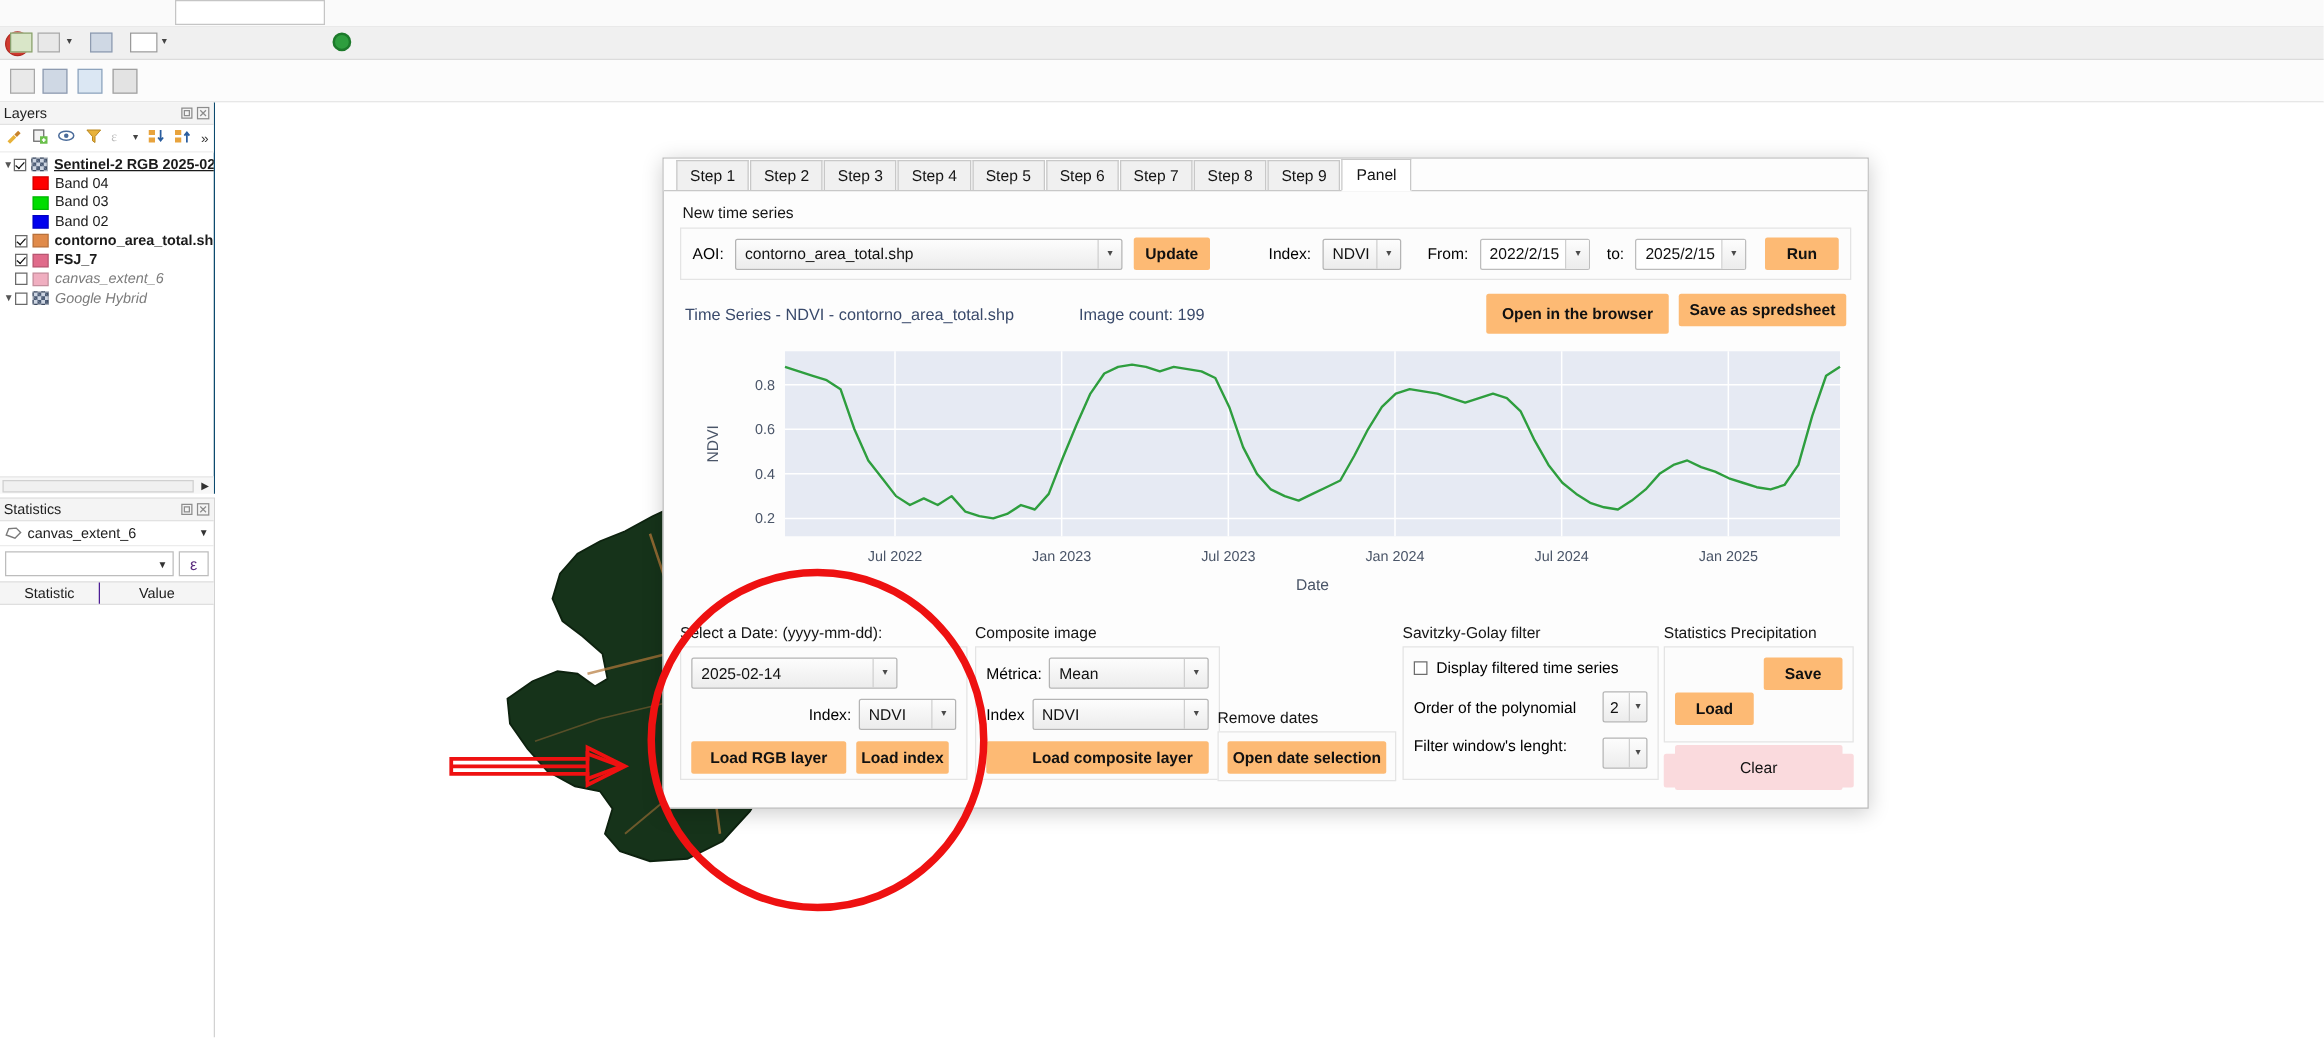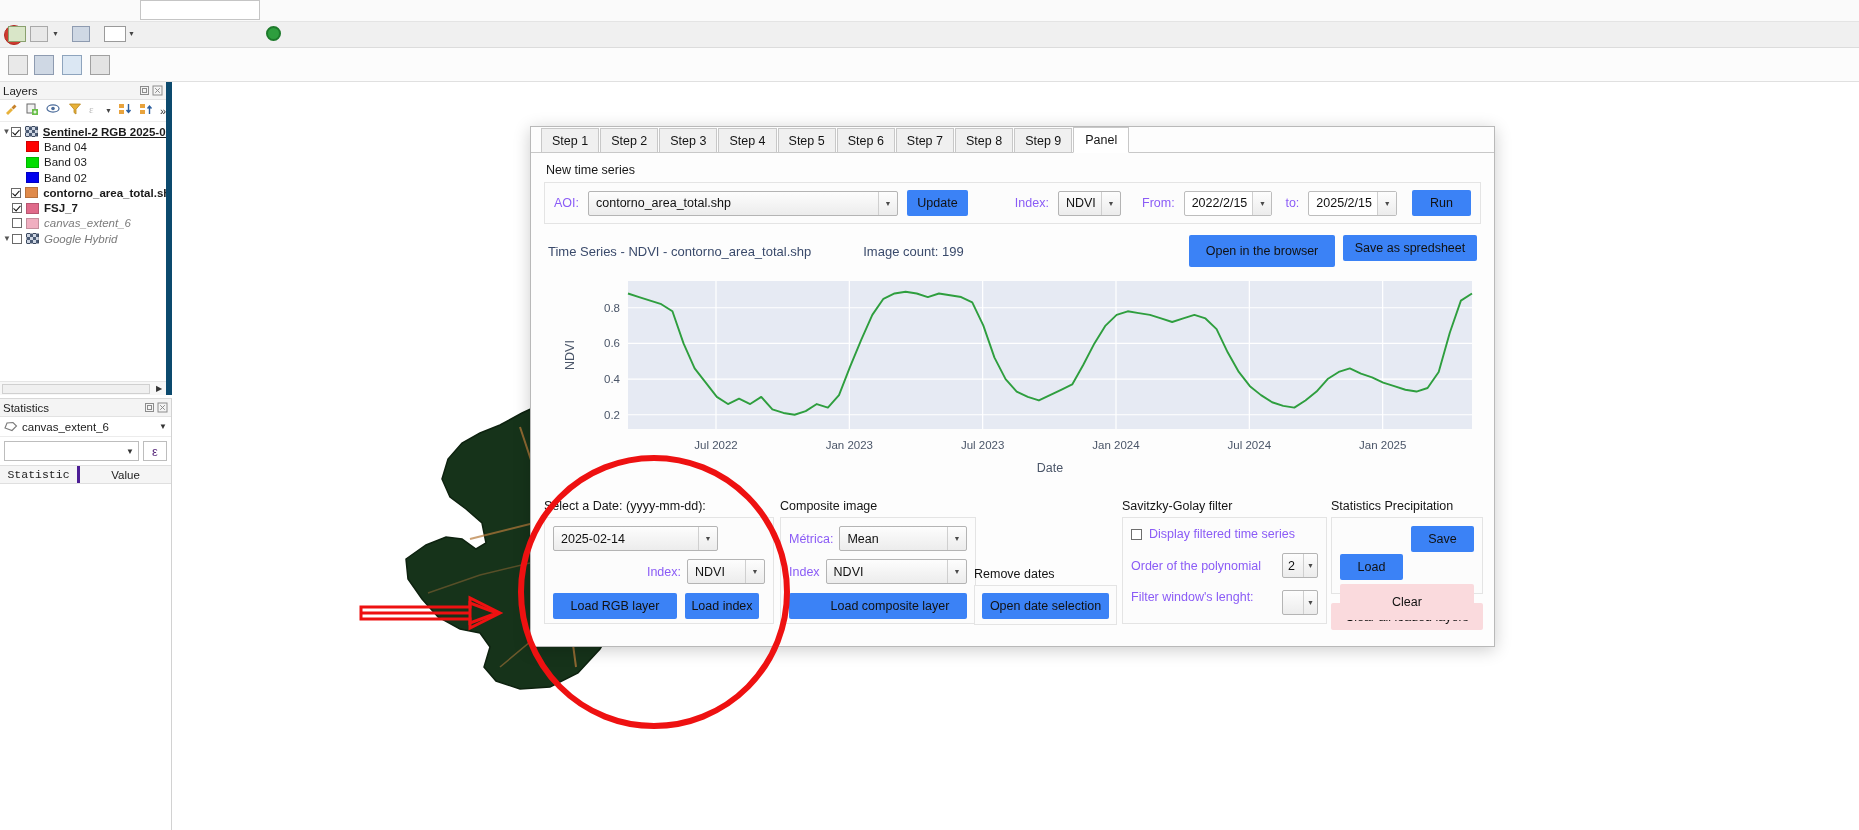--- a/index.html
+++ b/index.html
@@ -21,21 +21,21 @@
   }
   #tb1 { top:0; height:22px; background:#fafafa; border-bottom:1px solid #e4e4e4;}
   #tb2 { top:22px; height:26px; }
   #tb3 { top:48px; height:34px; background:#fcfcfc; border-bottom:1px solid #e0e0e0;}
 
   .tb-icon { position:absolute; width:20px; height:20px; }
 
   
   #layers-panel {
     position:absolute; left:0; top:82px; width:172px; height:313px;
-    background:#ffffff; border-right:6px solid #0c4a6e;
+    background:#ffffff; border-right:1px solid #0c4a6e;
   }
   #stats-panel {
     position:absolute; left:0; top:398px; width:172px; height:432px;
     background:#ffffff; border-right:1px solid #d2d2d2; border-top:1px solid #d8d8d8;
   }
   .dock-title {
     height:18px; background:#f4f4f4; border-bottom:1px solid #e2e2e2;
     display:flex; align-items:center; padding:0 3px;
     font-size:11.5px; color:#222;
   }
@@ -93,21 +93,21 @@
   .stat-ctrl .eps {
     width:24px; height:20px; border:1px solid #bdbdbd; background:#fff;
     display:flex; align-items:center; justify-content:center;
     color:#5b2d7e; font-size:13px;
   }
   .stat-head {
     display:flex; height:19px; border-top:1px solid #dfdfdf; border-bottom:1px solid #dfdfdf;
     background:#f5f5f5; font-size:11.5px;
   }
   .stat-head div { display:flex; align-items:center; justify-content:center; }
-  .stat-head .c1 { width:80px; border-right:3px solid #4c1d95;font-family:Liberation Mono, monospace; }
+  .stat-head .c1 { width:80px; border-right:1px solid #4c1d95; }
   .stat-head .c2 { flex:1; }
 
   
   #map-canvas { position:absolute; left:172px; top:82px; right:0; bottom:0; background:#ffffff; }
 
   
   #field { position:absolute; left:228px; top:285px; }
 
   
   #ravi {
@@ -148,40 +148,40 @@
   .tab.active { background:#fff; height:26px; border-bottom:1px solid #fff; position:relative; top:1px; }
 
   #ravi-body { padding:8px 13px 0 13px; }
 
   .section-label { font-size:12.5px; color:#161616; margin:2px 0 5px 2px; }
 
   #aoi-row {
     display:flex; align-items:center; gap:9px;
     padding:7px 9px; border:1px solid #e4e4e4; background:#fcfcfc;
   }
-  .lbl { font-size:12.5px; color:#8b5cf6; white-space:nowrap; }
+  .lbl { font-size:12.5px; color:#000000; white-space:nowrap; }
 
   .qcombo {
     height:25px; border:1px solid #b4b4b4; border-radius:2px;
     background:linear-gradient(#fdfdfd,#ececec);
     display:flex; align-items:center; padding:0 0 0 7px;
     font-size:12.5px; color:#111;
   }
   .qcombo .v { flex:1; white-space:nowrap; overflow:hidden; }
   .qcombo .arw {
     width:19px; text-align:center; color:#4a4a4a; font-size:7px;
     border-left:1px solid #cfcfcf; line-height:23px; height:23px;
   }
   .qcombo.plain { background:#fff; border:1px solid #bdbdbd; }
   .qcombo.plain .arw { background:linear-gradient(#fdfdfd,#ececec); }
 
   .btn-blue {
-    background:#3b82f6; border:none; border-radius:2px;
+    background:#fdba74; border:none; border-radius:2px;
     font-family:inherit; font-size:12.5px; color:#111;
-    display:flex; align-items:center; justify-content:center; cursor:pointer;
+    display:flex; align-items:center; justify-content:center; cursor:pointer;font-weight:bold;
   }
   .btn-pink { background:#fadadd; border:none; border-radius:2px;
     font-family:inherit; font-size:12.5px; color:#111;
     display:flex; align-items:center; justify-content:center; cursor:pointer; }
 
   #chart-head {
     display:flex; align-items:center; margin-top:11px; padding:0 4px;
   }
   #ts-title { font-size:13px; color:#3a4a6b; }
   #img-count { font-size:13px; color:#3a4a6b; margin-left:52px; }
@@ -590,21 +590,21 @@
     </div>
   </div>
 
   <div class="pgroup" style="left:800px;top:372px;width:152px;">
     <div class="cap">Statistics Precipitation</div>
     <div class="pbox" style="height:77px;padding:8px;">
       <div style="display:flex;gap:8px;">
         <span class="btn-blue" style="flex:1;height:26px;margin-top:28px;">Load</span>
         <span class="btn-blue" style="flex:1;height:26px;">Save</span>
       </div>
-      <span class="btn-pink" style="width:100%;height:36px;margin-top:4px;">Clear</span>
+      <span class="btn-pink" style="width:100%;height:36px;margin-top:16px;">Clear</span>
     </div>
     <span class="btn-pink" style="width:100%;height:27px;margin-top:9px;">Clear all loaded layers</span>
   </div>
 
 </div>
 
 <svg id="annot">
   <ellipse cx="654" cy="592" rx="133" ry="134" fill="none" stroke="#ee1111" stroke-width="6"></ellipse>
   <g>
     <path d="M361 613 L470 613 M470 603 L470 623 L497 613 Z" fill="none" stroke="#ee1111" stroke-width="3"></path>

